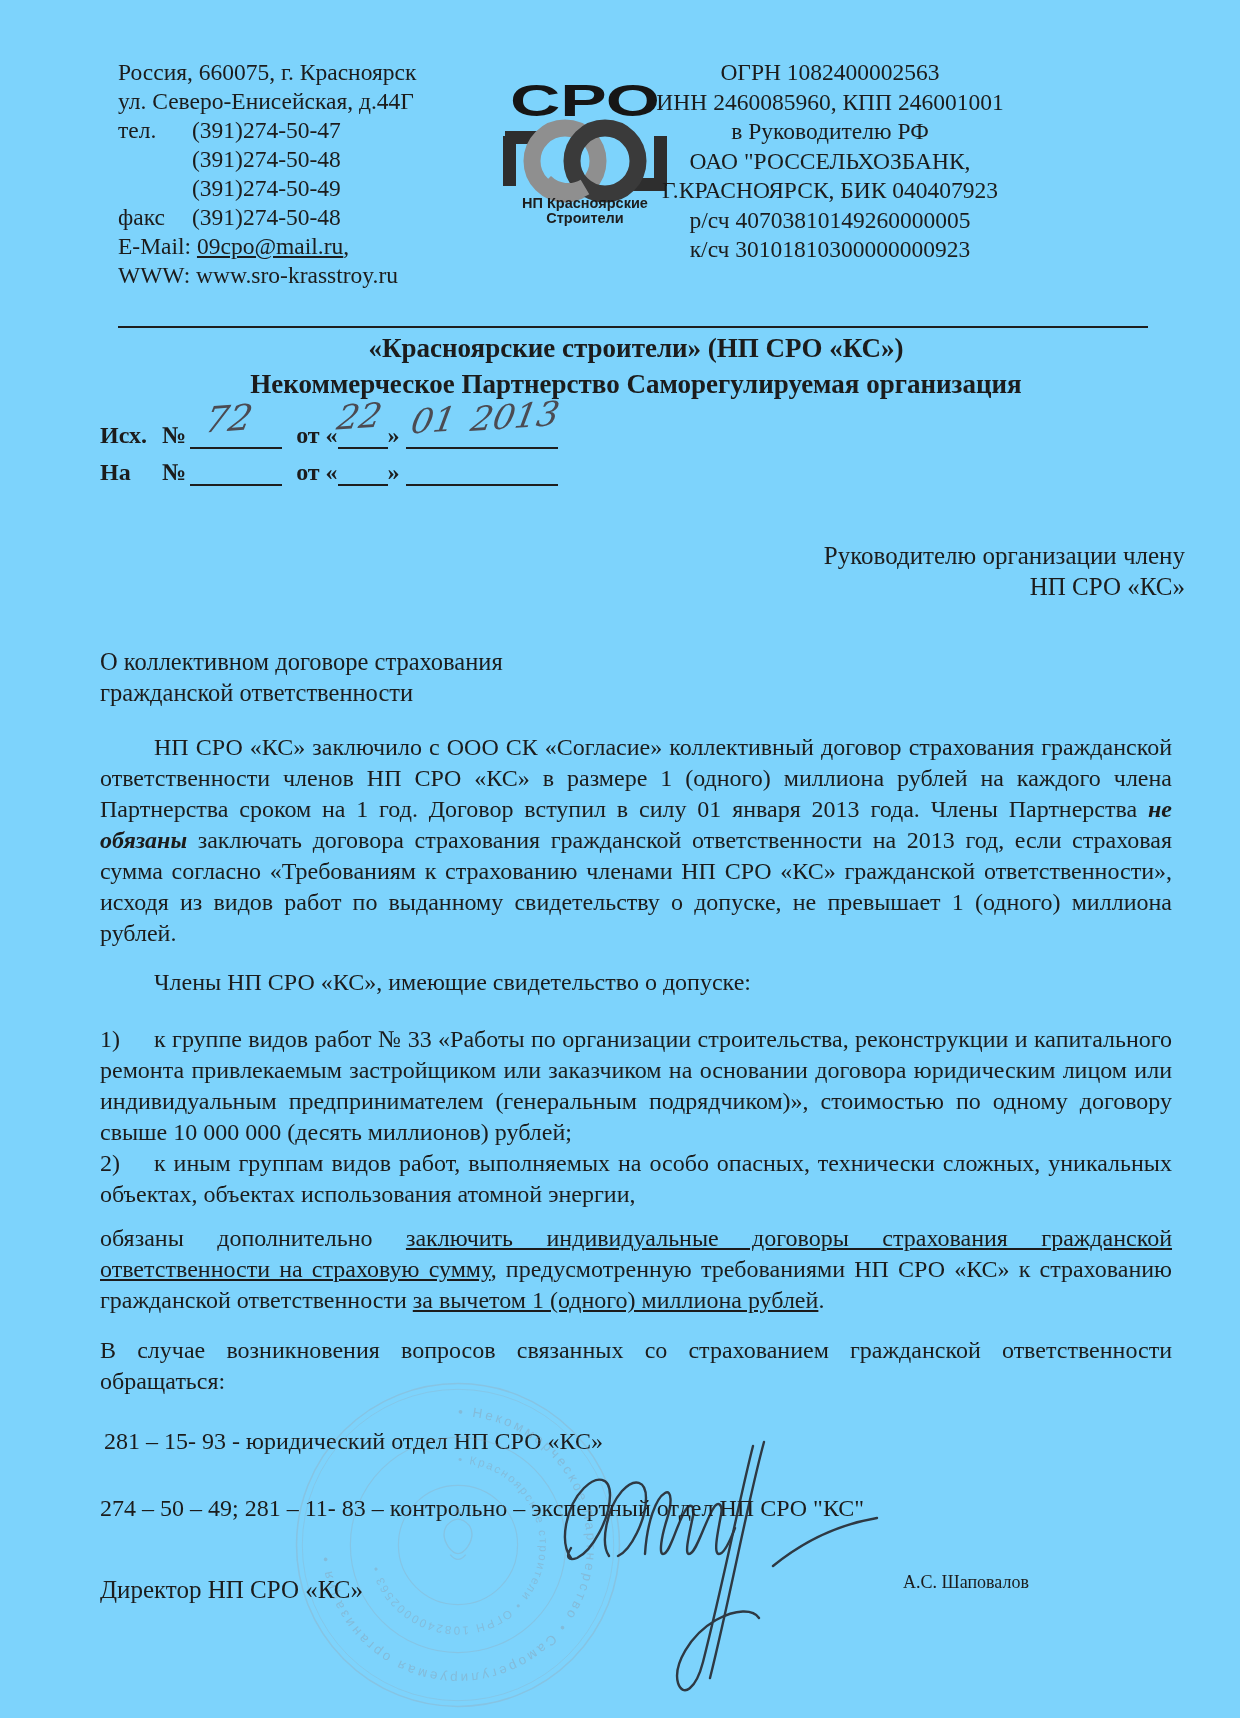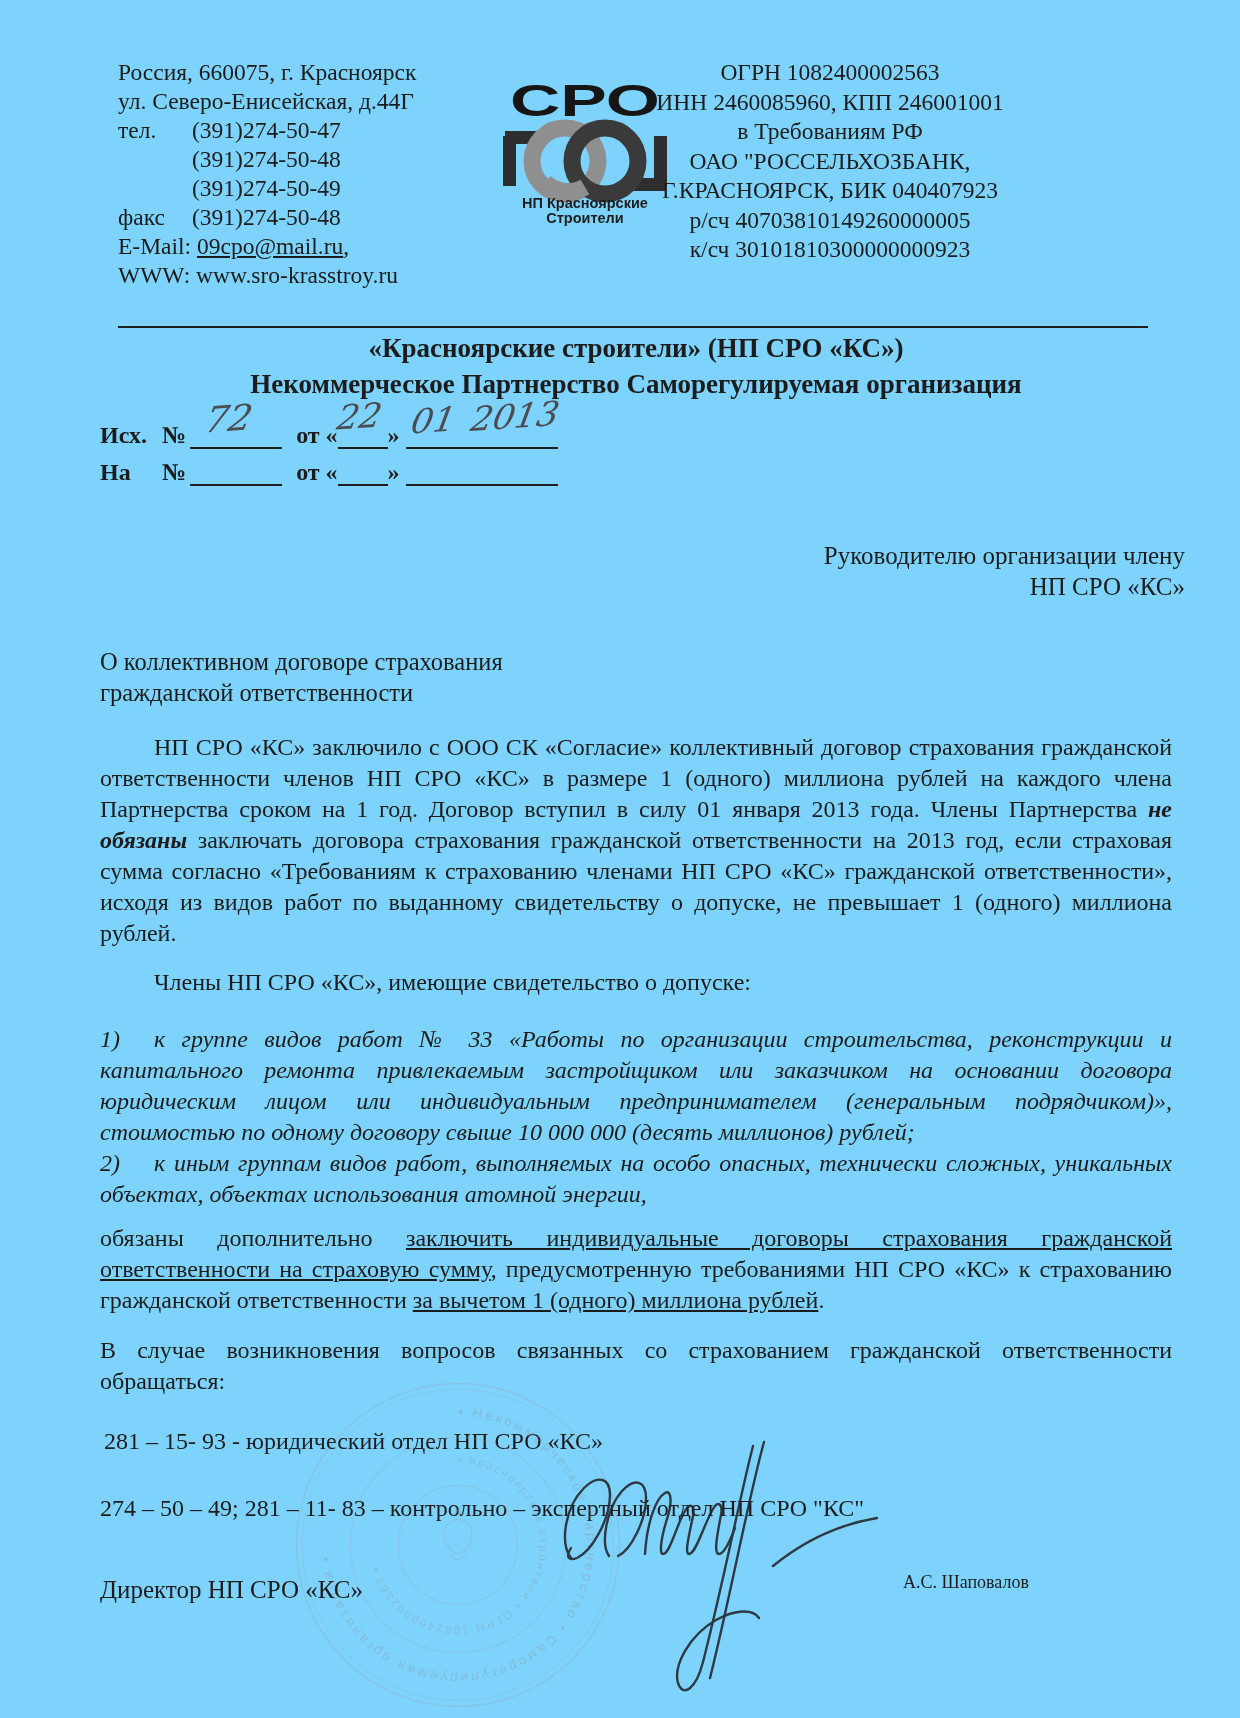--- a/index.html
+++ b/index.html
@@ -35,21 +35,21 @@
         transform:skewX(-14deg) rotate(-4deg);}
   
   .recipient{right:55px;top:540px;width:560px;text-align:right;font-size:25px;line-height:31px;}
   
   .subject{left:100px;top:646px;width:560px;font-size:24.5px;line-height:31px;}
   
   .body{left:100px;top:732px;width:1072px;font-size:24px;line-height:31px;text-align:justify;}
   .p1{text-indent:54px;margin:0 0 0 0;}
   .boldit{font-weight:bold;font-style:italic;}
   .p2{margin:18px 0 0 0;text-indent:54px;}
-  .li{margin:26px 0 0 0;font-style:italic;}
+  .li{margin:26px 0 0 0;}
   .li .num{display:inline-block;width:54px;}
   .li2{margin:0;}
   .p3{margin:13px 0 0 0;}
   .p3 .ul{text-decoration:underline;}
   .p4{margin:19px 0 0 0;}
   .contact1{margin:29px 0 0 4px;}
   .contact2{margin:36px 0 0 0;}
   
   .sig-left{left:100px;top:1576px;font-size:25px;}
   .sig-right{left:903px;top:1572px;font-size:18px;}
@@ -95,21 +95,21 @@
       <circle cx="102" cy="85" r="33" stroke="#3a3a3a" stroke-width="17" fill="none"></circle>
       <path d="M 82 111 A 33 33 0 0 1 42 106" stroke="#8f8f8f" stroke-width="17" fill="none"></path>
       <text x="82" y="132" text-anchor="middle" font-family="Liberation Sans, sans-serif" font-weight="bold" font-size="14.5" fill="#1d1d1d">НП Красноярские</text>
       <text x="82" y="147" text-anchor="middle" font-family="Liberation Sans, sans-serif" font-weight="bold" font-size="14.5" fill="#1d1d1d">Строители</text>
     </svg>
   </div>
 
   <div class="abs hdr-right">
     <div>ОГРН 1082400002563</div>
     <div>ИНН 2460085960, КПП 246001001</div>
-    <div>в Требованиям РФ</div>
+    <div>в Руководителю РФ</div>
     <div>ОАО "РОССЕЛЬХОЗБАНК,</div>
     <div>Г.КРАСНОЯРСК, БИК 040407923</div>
     <div>р/сч 40703810149260000005</div>
     <div>к/сч 30101810300000000923</div>
   </div>
 
   <div class="abs divider"></div>
 
   <div class="abs title">
     <div>«Красноярские строители» (НП СРО «КС»)</div>

